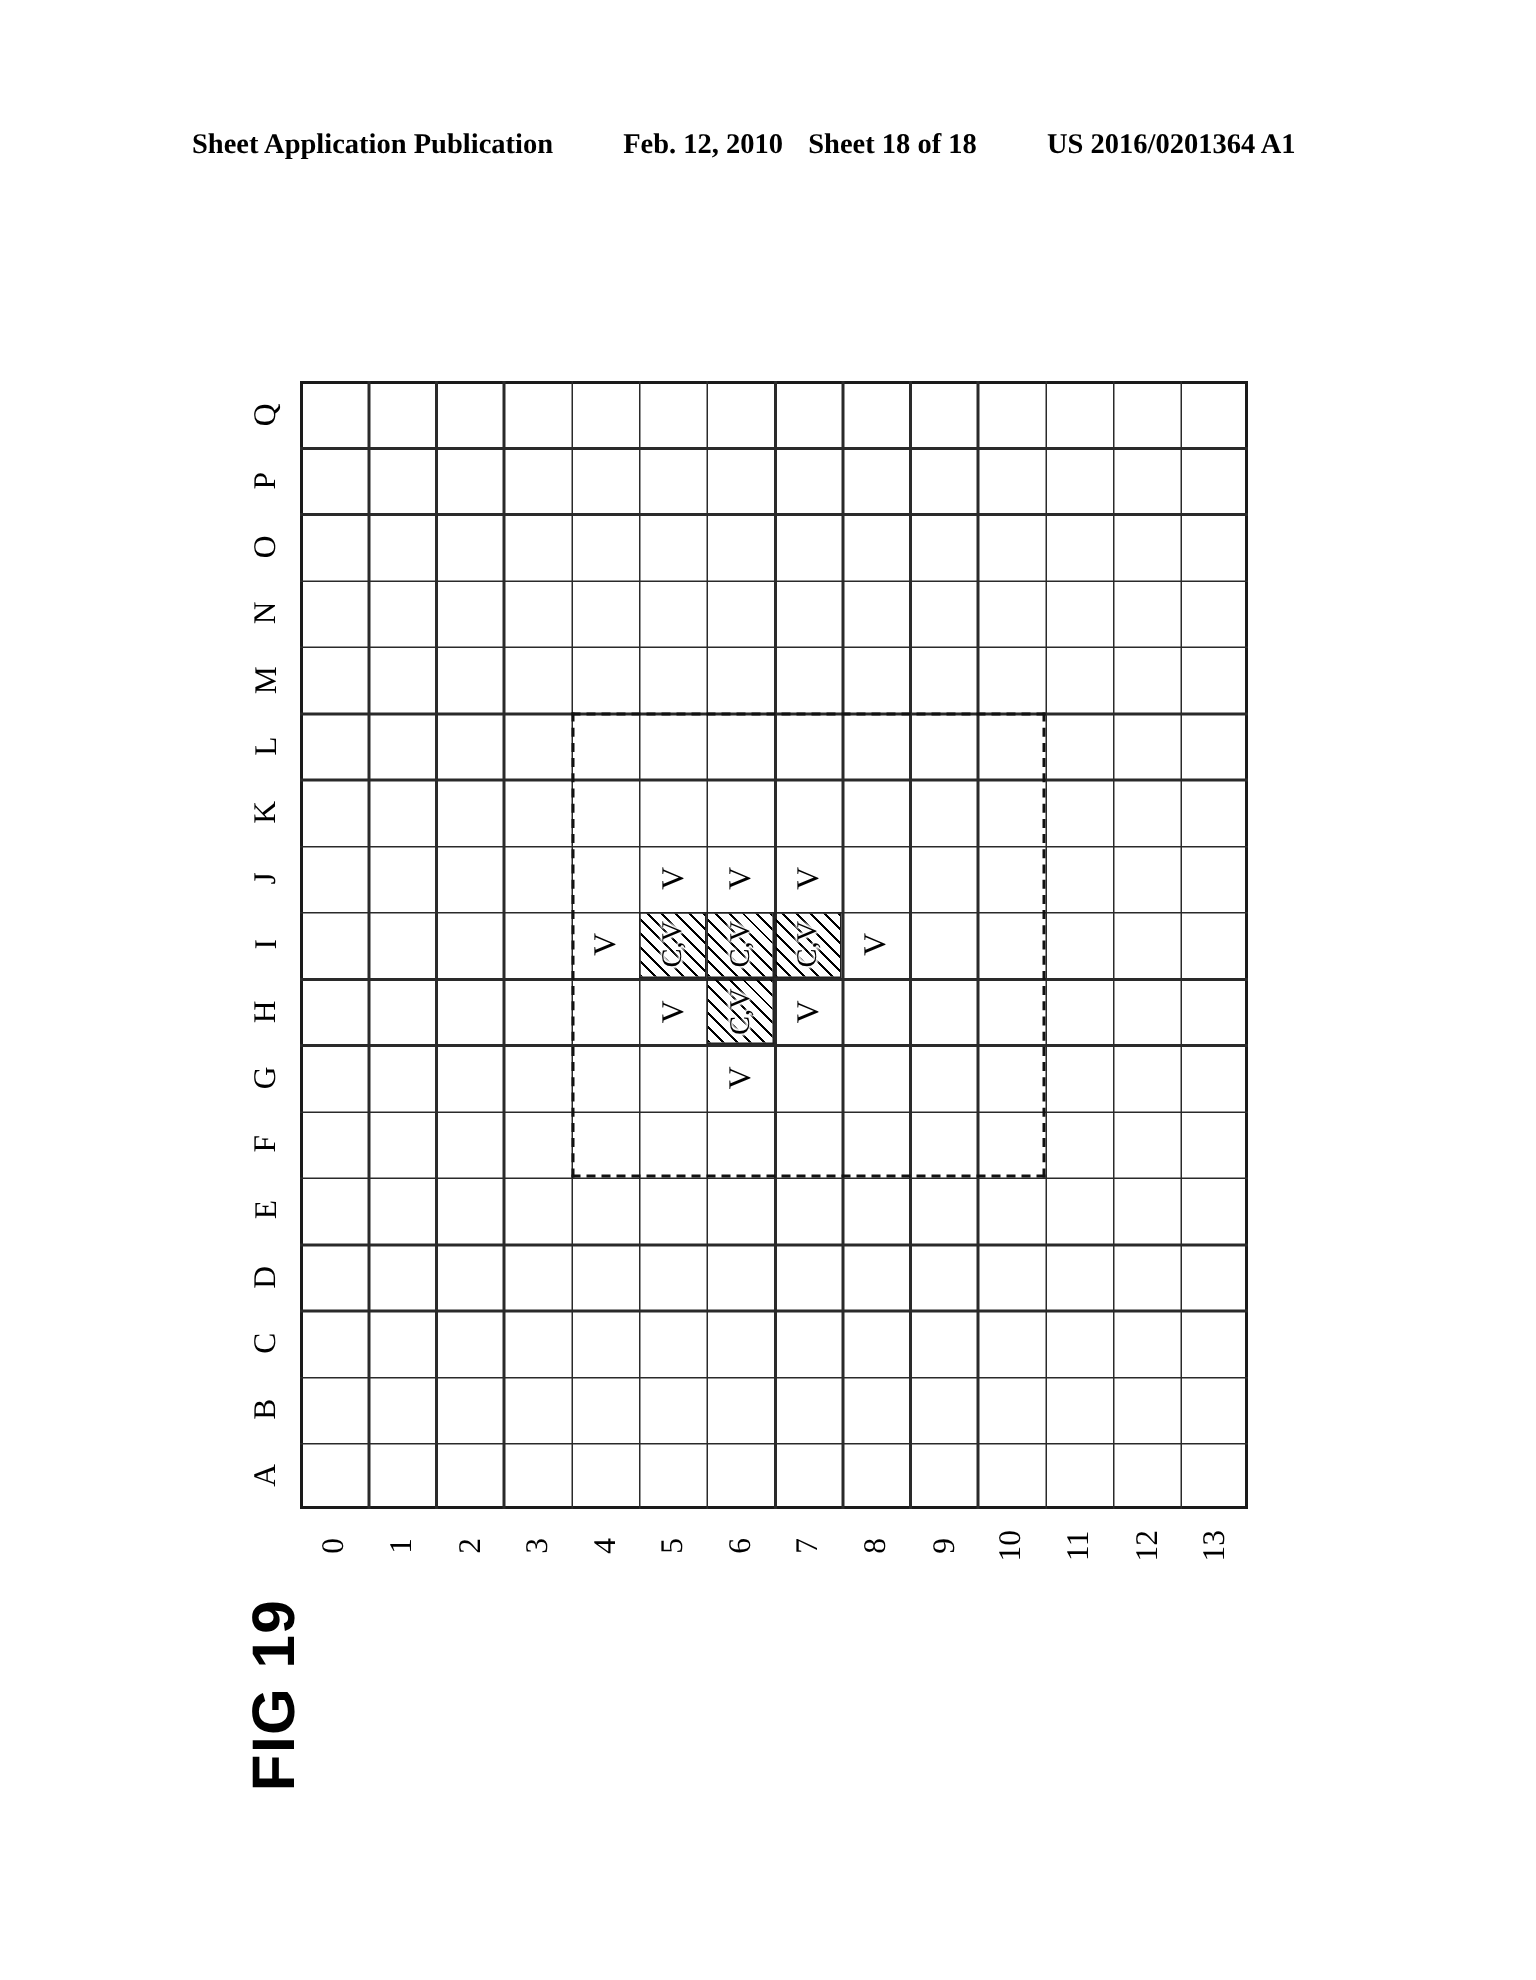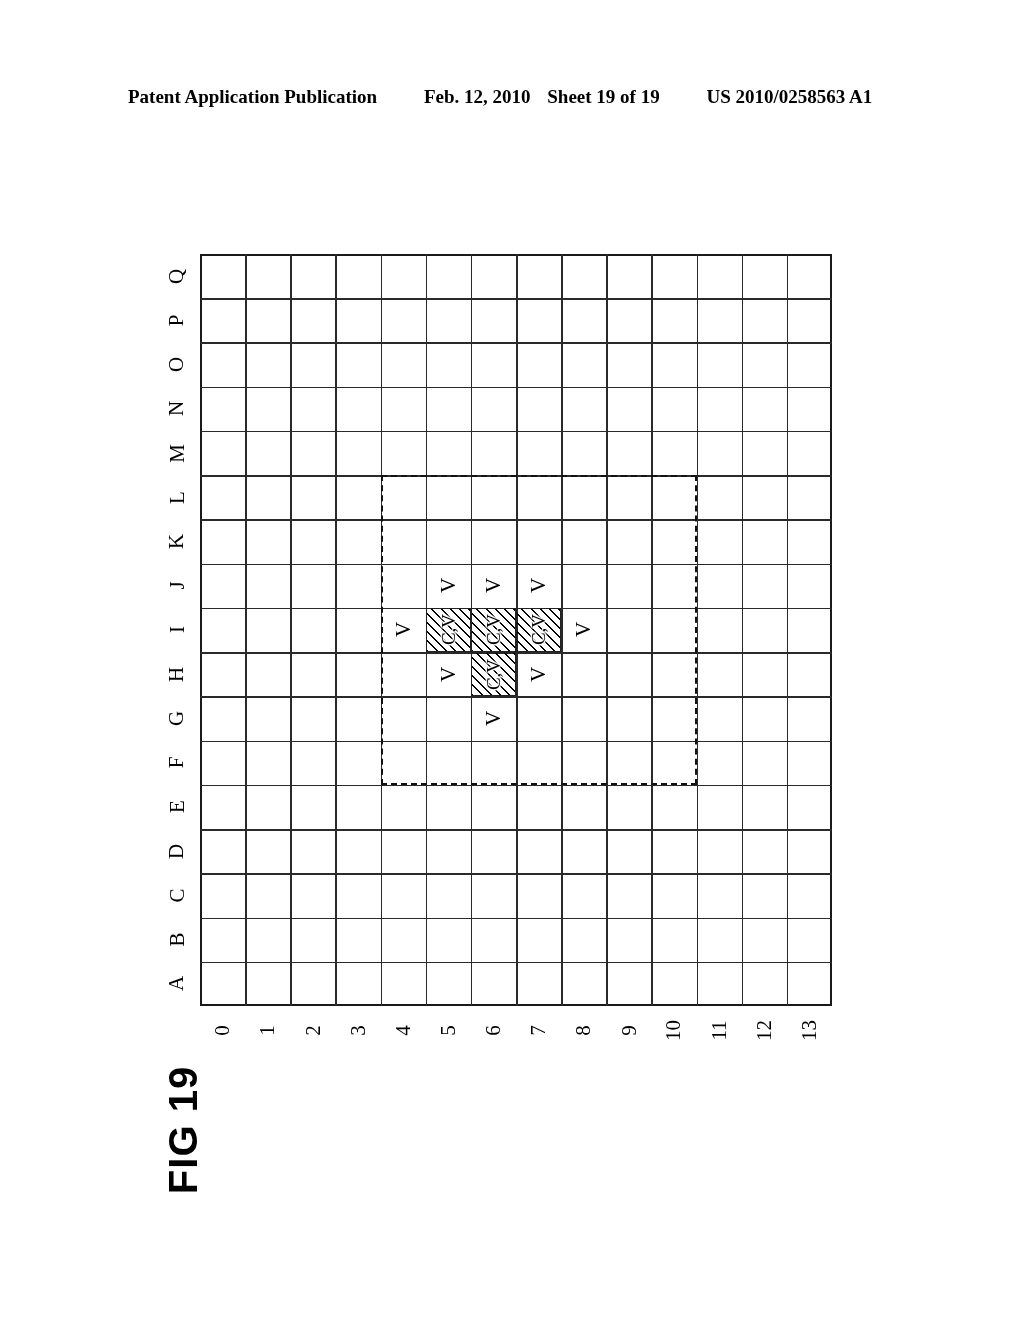--- a/index.html
+++ b/index.html
@@ -136,24 +136,24 @@
     transform:rotate(-90deg);
     display:block;
     transform-origin:center center;
     white-space:nowrap;
   }
 </style>
 </head>
 <body>
 
 <div id="pub-header">
-  <span class="h-pub">Patent Application Publication</span>
+  <span class="h-pub">Sheet Application Publication</span>
   <span class="h-date">Feb. 12, 2010</span>
-  <span class="h-sheet">Sheet 19 of 19</span>
-  <span class="h-num">US 2010/0258563 A1</span>
+  <span class="h-sheet">Sheet 18 of 18</span>
+  <span class="h-num">US 2016/0201364 A1</span>
 </div>
 
 <div id="fig-label">FIG 19</div>
 
 <div id="grid-wrap">
   <div id="grid-bg"></div>
   <div id="grid-lines">
       <div class="vline" style="left: 45.14px;"></div>
       <div class="vline" style="left: 90.29px;"></div>
       <div class="vline" style="left: 135.43px;"></div>

